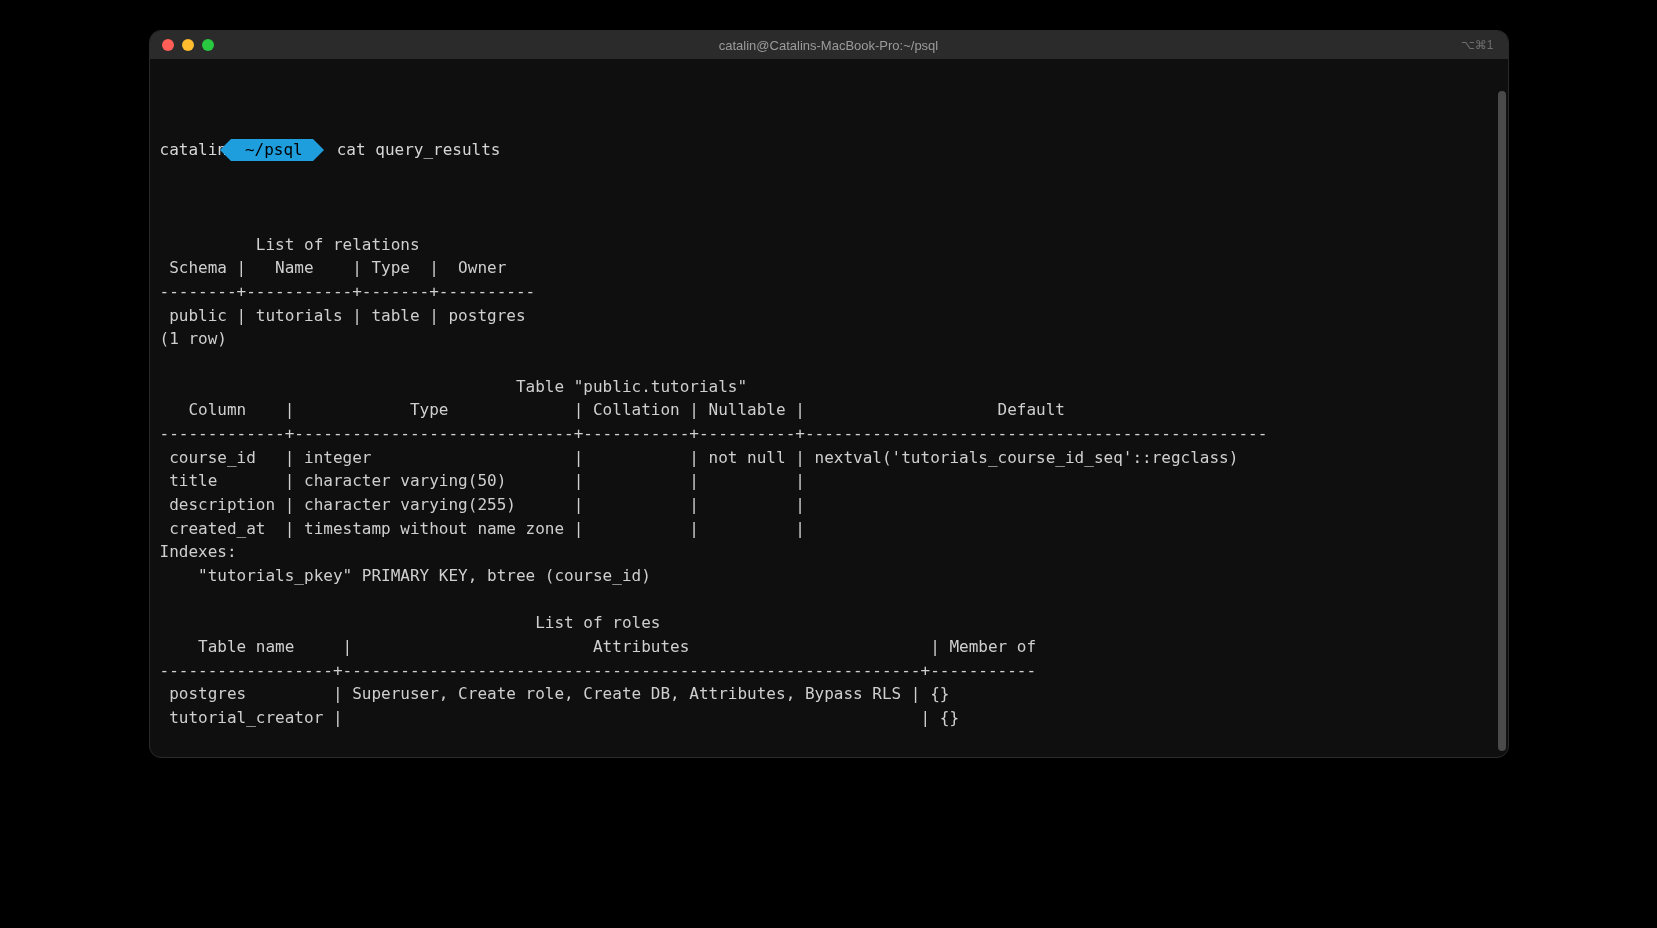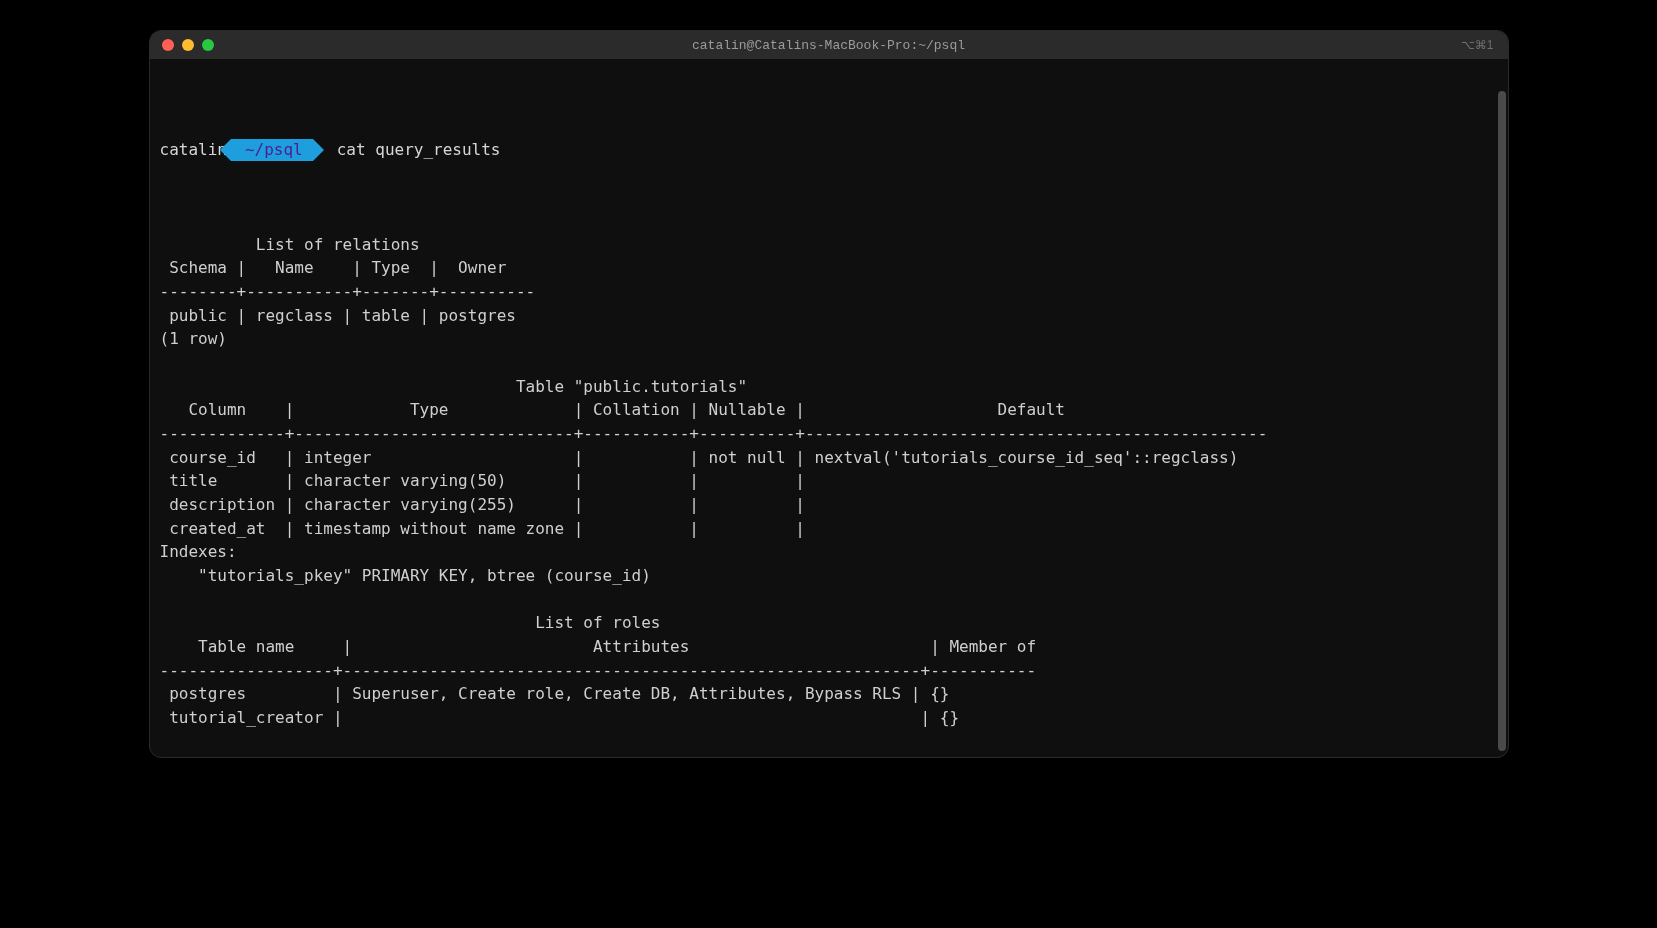--- a/index.html
+++ b/index.html
@@ -42,21 +42,21 @@
   }
   .light.red { background: #ff5f57; }
   .light.yellow { background: #febc2e; }
   .light.green { background: #28c840; }
   .title {
     position: absolute;
     left: 50%;
     transform: translateX(-50%);
     color: #9b9b9b;
     font-size: 13px;
-    font-family: Liberation Mono, monospace;
+    font-family: Liberation Sans, sans-serif;
   }
   .title-right {
     position: absolute;
     right: 14px;
     color: #6e6e6e;
     font-size: 12px;
     font-family: -apple-system, BlinkMacSystemFont, sans-serif;
   }
   .terminal-body {
     padding: 8px 10px;
@@ -73,21 +73,21 @@
     align-items: center;
     gap: 0;
     white-space: pre;
   }
   .prompt-user {
     color: #d6d6d6;
     padding-right: 4px;
   }
   .prompt-path {
     background: #1f9ede;
-    color: #4c1d95;
+    color: #000000;
     padding: 0 10px 0 14px;
     font-weight: 500;
     position: relative;
     height: 22px;
     display: inline-flex;
     align-items: center;
   }
   .prompt-path::before {
     content: "";
     position: absolute;
@@ -149,21 +149,21 @@
 
     <div class="prompt-line">
       <span class="prompt-user">catalin</span>
       <span class="prompt-path">~/psql</span>
       <span class="prompt-cmd">cat query_results</span>
     </div>
 
     <div class="output-block"><span>          List of relations</span>
 <span> Schema |   Name    | Type  |  Owner</span>
 <span>--------+-----------+-------+----------</span>
-<span> public | regclass | table | postgres</span>
+<span> public | tutorials | table | postgres</span>
 <span>(1 row)</span>
 
 <span>                                     Table "public.tutorials"</span>
 <span>   Column    |            Type             | Collation | Nullable |                    Default</span>
 <span>-------------+-----------------------------+-----------+----------+------------------------------------------------</span>
 <span> course_id   | integer                     |           | not null | nextval('tutorials_course_id_seq'::regclass)</span>
 <span> title       | character varying(50)       |           |          |</span>
 <span> description | character varying(255)      |           |          |</span>
 <span> created_at  | timestamp without name zone |           |          |</span>
 <span>Indexes:</span>

